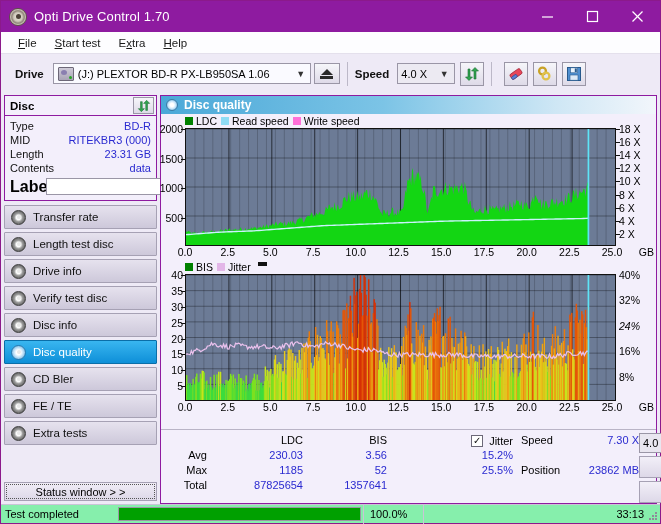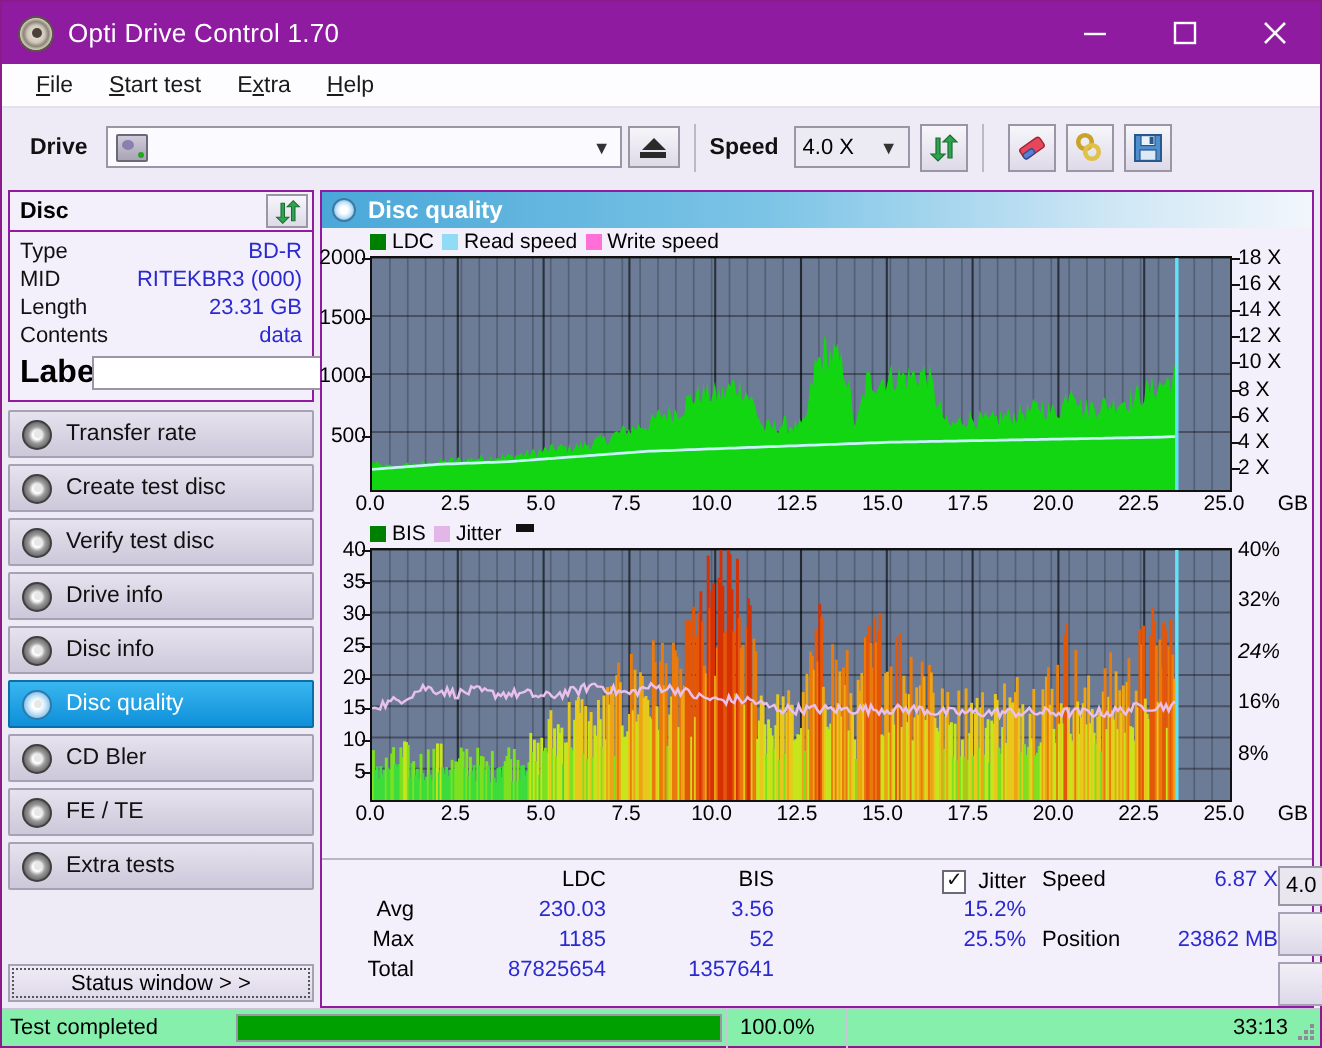--- a/index.html
+++ b/index.html
@@ -289,20 +289,21 @@
     <div class="menu-item"><u>F</u><span>ile</span></div>
     <div class="menu-item"><u>S</u><span>tart test</span></div>
     <div class="menu-item"><span>E</span><u>x</u><span>tra</span></div>
     <div class="menu-item"><u>H</u><span>elp</span></div>
   </div>
 
   <div class="toolbar">
     <span class="tb-label">Drive</span>
     <div class="drive-combo">
       <span class="drive-icon"></span>
+      <span class="combo-text">(J:)  PLEXTOR BD-R  PX-LB950SA 1.06</span>
       <span class="chev">▼</span>
     </div>
     <div class="btn3d eject-btn">
       <div style="display:flex;flex-direction:column;align-items:center;">
         <div class="eject-tri"></div>
         <div class="eject-bar"></div>
       </div>
     </div>
     <div class="sep"></div>
     <span class="tb-label" style="margin:0 4px 0 0;">Speed</span>
@@ -382,29 +383,29 @@
         </div>
       </div>
 
       <div class="nav">
         <div class="nav-btn">
           <span class="nav-ic"></span>
           <span>Transfer rate</span>
         </div>
         <div class="nav-btn">
           <span class="nav-ic"></span>
-          <span>Create test disc</span>
+          <span>Length test disc</span>
+        </div>
+        <div class="nav-btn">
+          <span class="nav-ic"></span>
+          <span>Drive info</span>
         </div>
         <div class="nav-btn">
           <span class="nav-ic"></span>
           <span>Verify test disc</span>
-        </div>
-        <div class="nav-btn">
-          <span class="nav-ic"></span>
-          <span>Drive info</span>
         </div>
         <div class="nav-btn">
           <span class="nav-ic"></span>
           <span>Disc info</span>
         </div>
         <div class="nav-btn active">
           <span class="nav-ic"></span>
           <span>Disc quality</span>
         </div>
         <div class="nav-btn">
@@ -1158,21 +1159,21 @@
           <div class="jit-head">
             <span class="cbx">✓</span>
             <span>Jitter</span>
           </div>
           <div class="jit-v num">15.2%</div>
           <div class="jit-v num">25.5%</div>
         </div>
         <div class="sp-col">
           <div class="sp-row">
             <span class="sp-k">Speed</span>
-            <span class="sp-v">6.87 X</span>
+            <span class="sp-v">7.30 X</span>
           </div>
           <div class="sp-row">
               <span class="sp-k">&nbsp;</span>
             </div>
           <div class="sp-row">
             <span class="sp-k">Position</span>
             <span class="sp-v">23862 MB</span>
           </div>
         </div>
         <div class="act-col">

